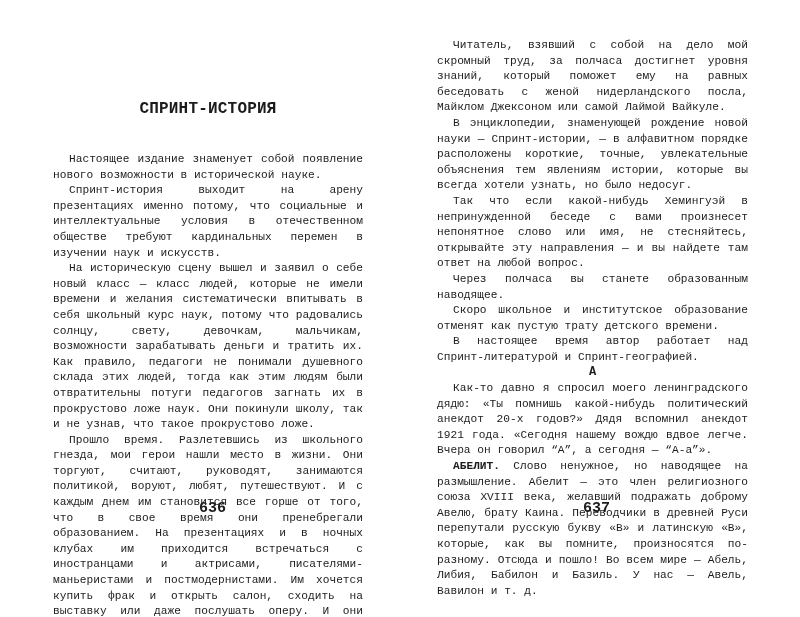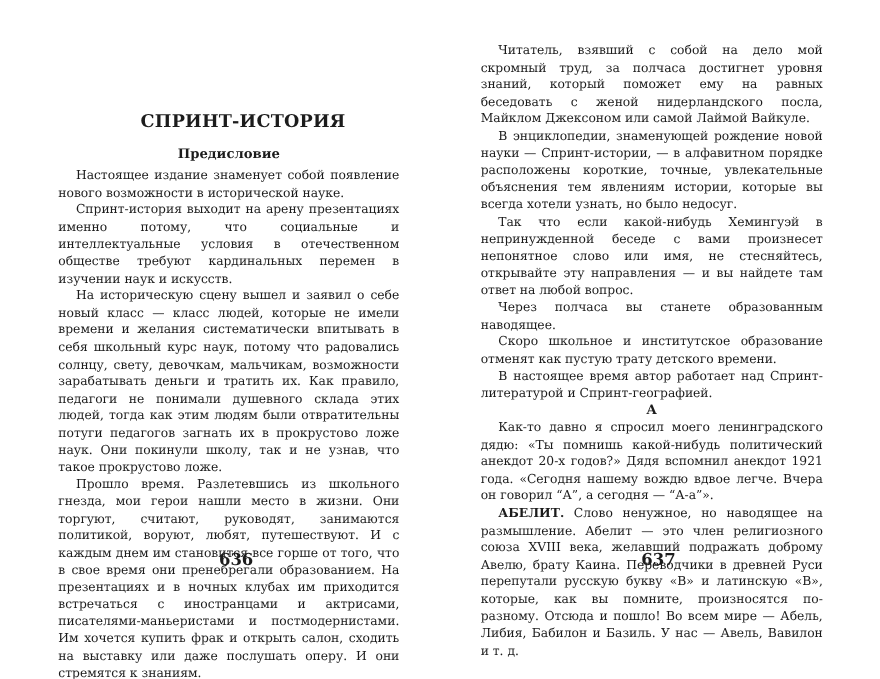--- a/index.html
+++ b/index.html
@@ -1,43 +1,42 @@
 <!DOCTYPE html>
 <html><head>
 <meta charset="utf-8">
 <style>
   html, body { margin: 0; padding: 0; }
   body {
     width: 800px; height: 617px; background: #ffffff; overflow: hidden;
     position: relative; color: #1c1c1c;
     font-family: "DejaVu Serif", "Liberation Serif", serif;
   }
-  .page { position: absolute; top: 0; width: 400px; height: 479px; }
+  .page { position: absolute; top: 0; width: 400px; height: 479px; font-family: Liberation Mono, monospace; }
   .page.left { left: 0; }
   .page.right { left: 400px; }
   .col { position: absolute; font-size: 11.2px; line-height: 15.6px; text-align: justify; }
   .page.left .col { left: 53px; width: 310px; }
   .page.right .col { left: 37px; width: 311px; }
   .col p { margin: 0; text-indent: 16px; hyphens: auto; }
-  .title { position: absolute; top: 100px; left: 13px; width: 416px; text-align: center;
+  .title { position: absolute; top: 100px; left: 0; width: 416px; text-align: center;
     font-size: 16px; font-weight: bold; letter-spacing: 0.2px; }
   .subtitle { position: absolute; top: 133px; left: 0; width: 416px; text-align: center;
     font-size: 12px; font-weight: bold; }
   .letter-head { text-align: center; font-weight: bold; font-size: 12px; margin: 34px 0 24px 0; text-indent: 0 !important; }
   .term { font-weight: bold; }
   .pagenum { position: absolute; top: 500px; font-size: 15px; font-weight: bold; }
   .page.left .pagenum { left: 199px; }
   .page.right .pagenum { left: 183px; }
 </style>
 </head>
 <body>
 
 <div class="page left">
   <div class="title">СПРИНТ-ИСТОРИЯ</div>
-  <div class="subtitle">Предисловие</div>
   <div class="col" style="top:152px;">
     <p>Настоящее издание знаменует собой появление нового возможности в исторической науке.</p>
     <p>Спринт-история выходит на арену презентациях именно потому, что социальные и интеллектуальные условия в отечественном обществе требуют кардинальных перемен в изучении наук и искусств.</p>
     <p>На историческую сцену вышел и заявил о себе новый класс — класс людей, которые не имели времени и желания систематически впитывать в себя школьный курс наук, потому что радовались солнцу, свету, девочкам, мальчикам, возможности зарабатывать деньги и тратить их. Как правило, педагоги не понимали душевного склада этих людей, тогда как этим людям были отвратительны потуги педагогов загнать их в прокрустово ложе наук. Они покинули школу, так и не узнав, что такое прокрустово ложе.</p>
     <p>Прошло время. Разлетевшись из школьного гнезда, мои герои нашли место в жизни. Они торгуют, считают, руководят, занимаются политикой, воруют, любят, путешествуют. И с каждым днем им становится все горше от того, что в свое время они пренебрегали образованием. На презентациях и в ночных клубах им приходится встречаться с иностранцами и актрисами, писателями-маньеристами и постмодернистами. Им хочется купить фрак и открыть салон, сходить на выставку или даже послушать оперу. И они стремятся к знаниям.</p>
 
   </div>
   <div class="pagenum">636</div>
 </div>
 

